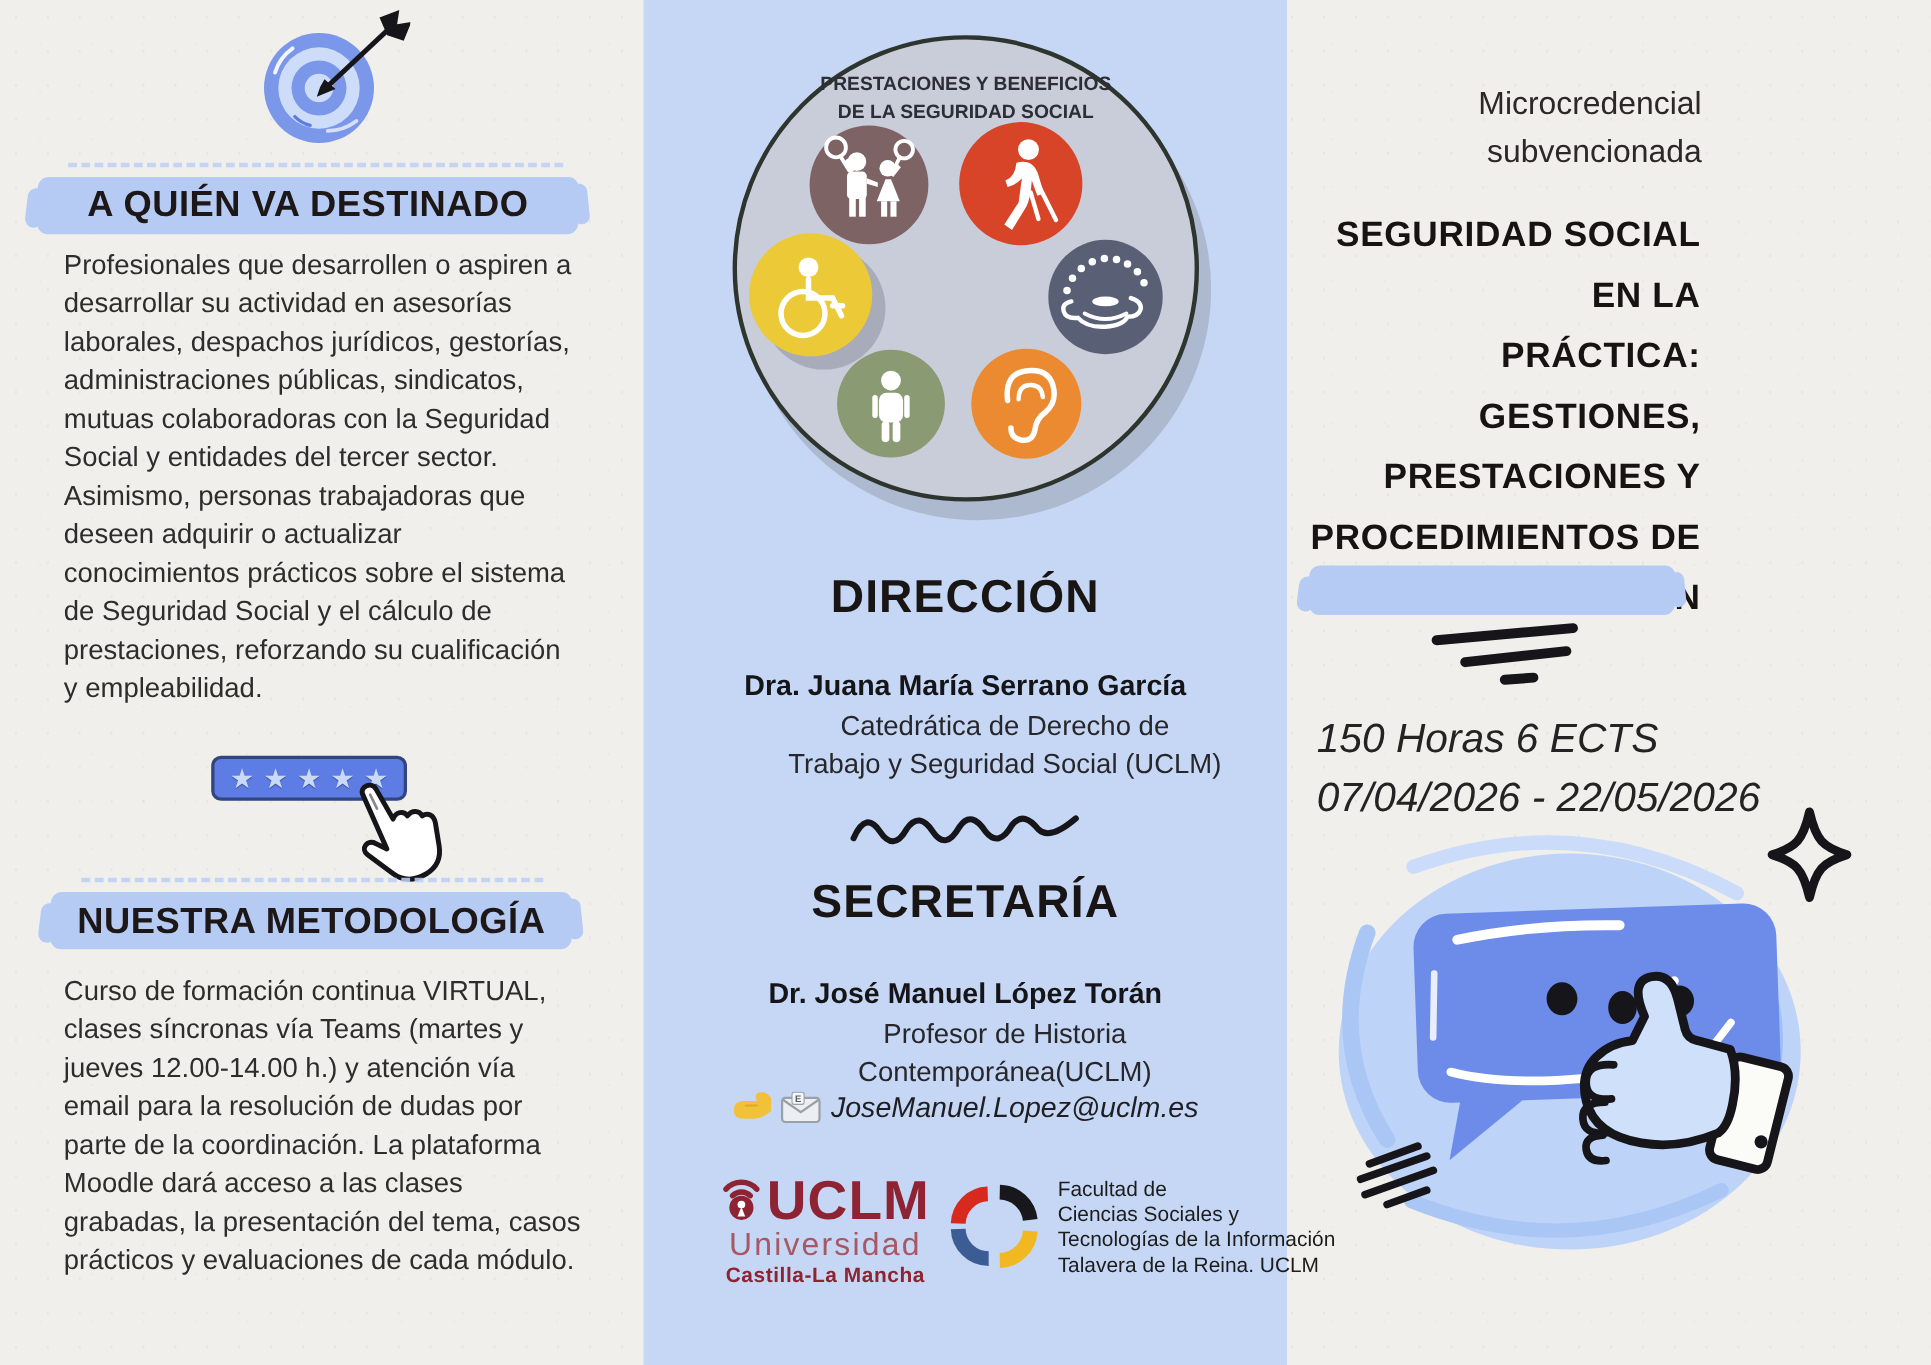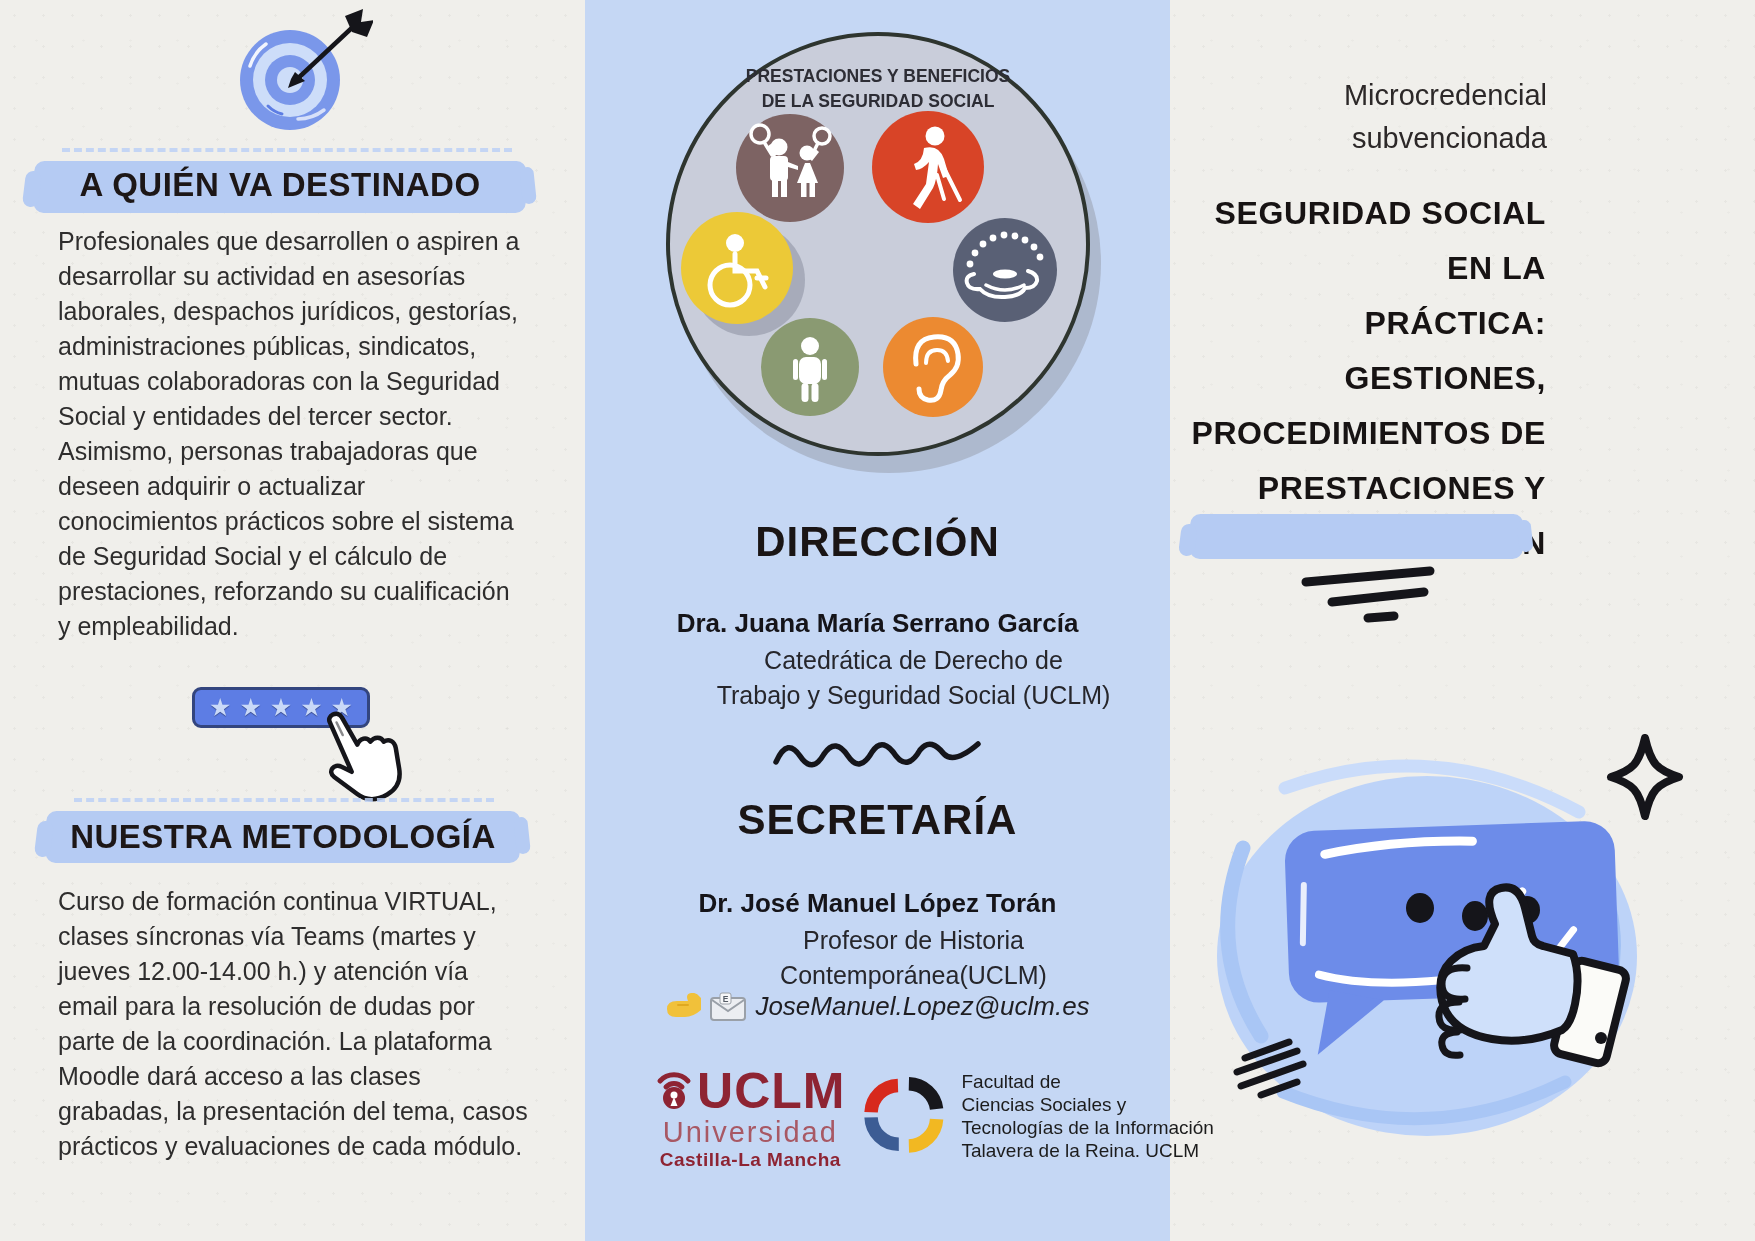--- a/index.html
+++ b/index.html
@@ -239,35 +239,39 @@
   </div>
 
   <div class="kicker">
     <div>Microcredencial</div>
     <div>subvencionada</div>
   </div>
 
   <div class="rtitle">
     <div>SEGURIDAD SOCIAL EN LA</div>
     <div>PRÁCTICA: GESTIONES,</div>
+    <div>PRESTACIONES Y</div>
     <div>PROCEDIMIENTOS DE</div>
-    <div>PRESTACIONES Y</div>
     <div>TRAMITACIÓN</div>
   </div>
 
   <div class="hl-bar" style="left:1190px;top:514px;width:333px;height:45px;"></div>
 
   <svg class="abs" style="left:1296px;top:566px" width="148" height="62" viewBox="0 0 148 62">
     <g stroke="#15151a" stroke-width="9" stroke-linecap="round">
       <path d="M10 16 L134 5"></path>
       <path d="M36 36 L128 26"></path>
       <path d="M72 52 L98 50"></path>
     </g>
   </svg>
 
+  <div class="details">
+    <div>150 Horas 6 ECTS</div>
+    <div>07/04/2026 - 22/05/2026</div>
+  </div>
 
   <svg class="abs" style="left:1165px;top:726px" width="540" height="448" viewBox="0 0 540 448">
     <ellipse cx="262" cy="230" rx="210" ry="180" fill="#bdd3f8"></ellipse>
     <path d="M78 122 Q40 222 96 310" stroke="#a9c6f5" stroke-width="15" fill="none" stroke-linecap="round"></path>
     <path d="M120 62 Q270 8 414 86" stroke="#cadcfa" stroke-width="13" fill="none" stroke-linecap="round"></path>
     <path d="M432 142 Q474 230 420 320" stroke="#9fc0f4" stroke-width="11" fill="none" stroke-linecap="round"></path>
     <path d="M118 366 Q262 424 400 356" stroke="#a9c6f5" stroke-width="13" fill="none" stroke-linecap="round"></path>
 
     <g transform="rotate(-2 285 190)">
       <rect x="122" y="100" width="330" height="172" rx="30" fill="#6d8ce9"></rect>

